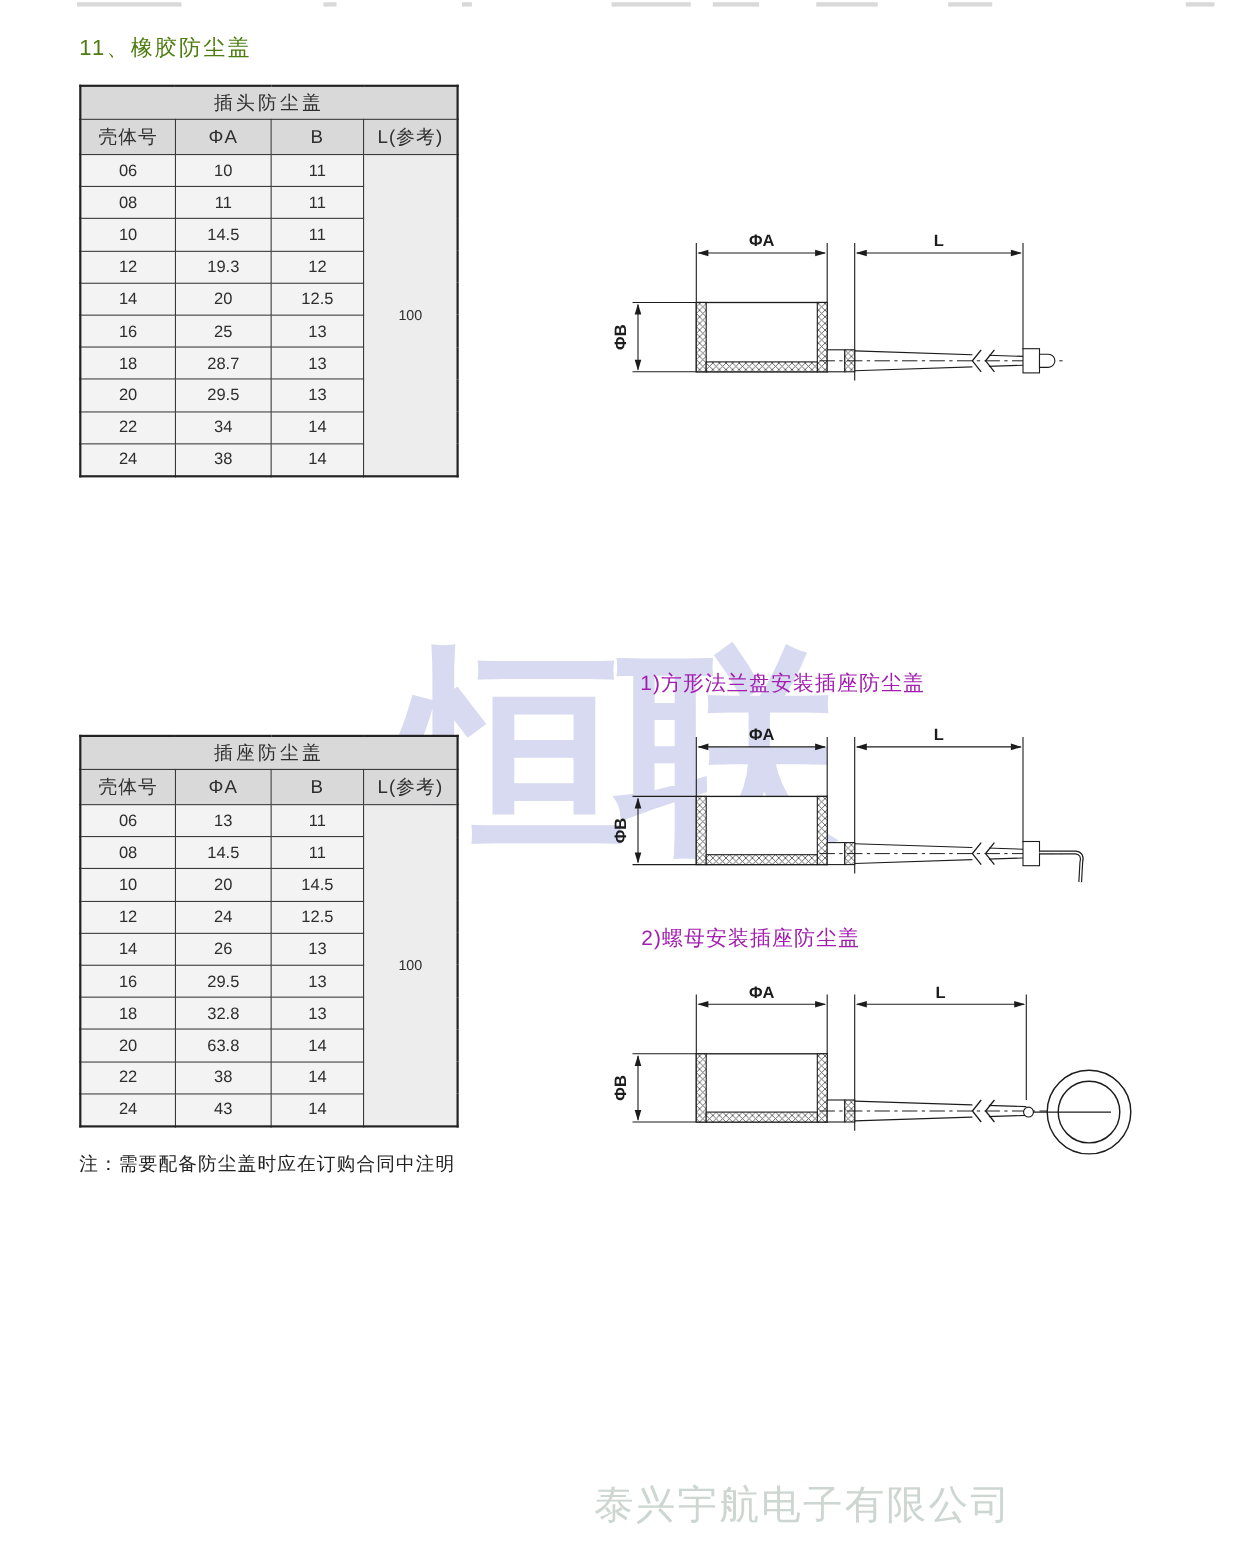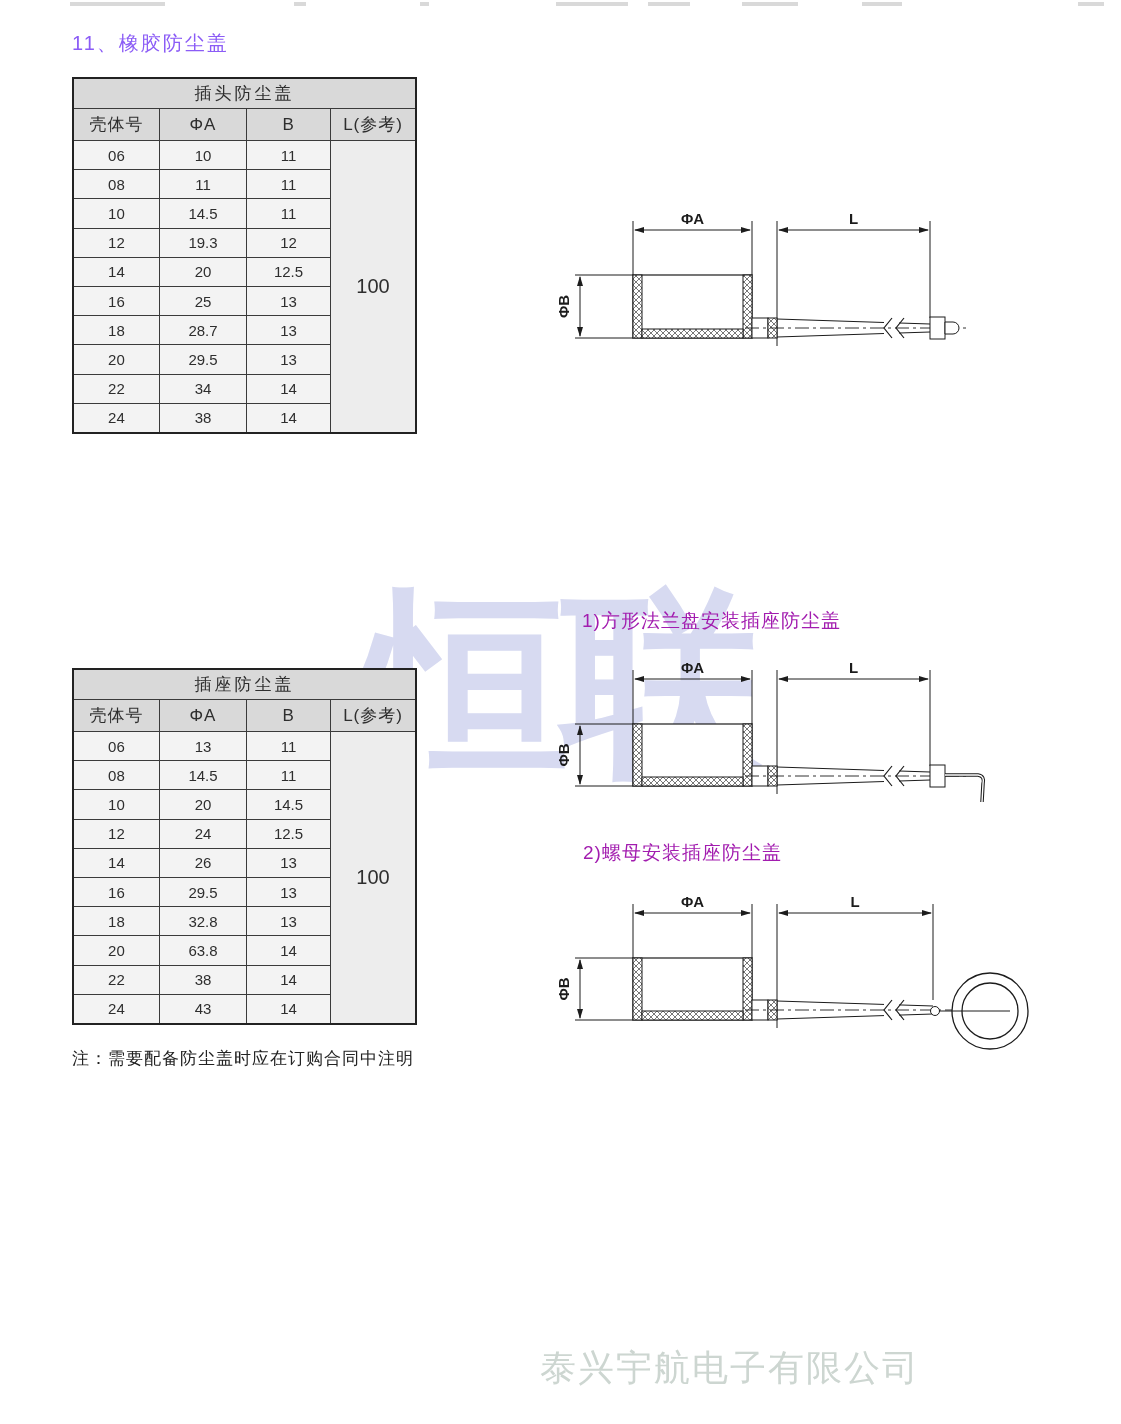--- a/index.html
+++ b/index.html
@@ -17,36 +17,36 @@
     color:#d7daf1; white-space:nowrap; user-select:none;
   }
   .wm-bottom {
     position:absolute; left:540px; top:1344px; z-index:0;
     font-family:"Liberation Serif", serif; font-size:36px; letter-spacing:2px;
     color:#cdd6d1; white-space:nowrap; user-select:none;
   }
 
   .title {
     position:absolute; left:72px; top:30px; z-index:2; margin:0;
-    font-size:20px; font-weight:normal; color:#8b5cf6; letter-spacing:2px;
+    font-size:20px; font-weight:normal; color:#4d7c0f; letter-spacing:2px;
   }
 
   .spec-table { position:absolute; left:72px; z-index:2; }
   .spec-table table {
     border-collapse:collapse; table-layout:fixed; width:345px;
     border:2px solid #222;
   }
   .spec-table td, .spec-table th {
     border:1px solid var(--border); text-align:center; vertical-align:middle;
     color:var(--ink); font-weight:normal; padding:0; overflow:hidden;
   }
   .t-title td { height:29px; background:var(--hdr); font-size:17px; letter-spacing:3px; }
   .t-head th  { height:31px; background:var(--hdr); font-size:17px; letter-spacing:1px; }
   .drow td    { height:28.2px; background:var(--cell); font-size:15px; }
-  .drow td.merged { background:var(--merged); font-size:20px; }
+  .drow td.merged { background:var(--merged); font-size:13px; }
 
   .note {
     position:absolute; left:72px; top:1047px; z-index:2;
     font-size:17px; color:#222; letter-spacing:1px;
   }
 
   .dlabel {
     position:absolute; z-index:2; font-size:19px; color:#a21caf; letter-spacing:1px;
     background:transparent;
   }

